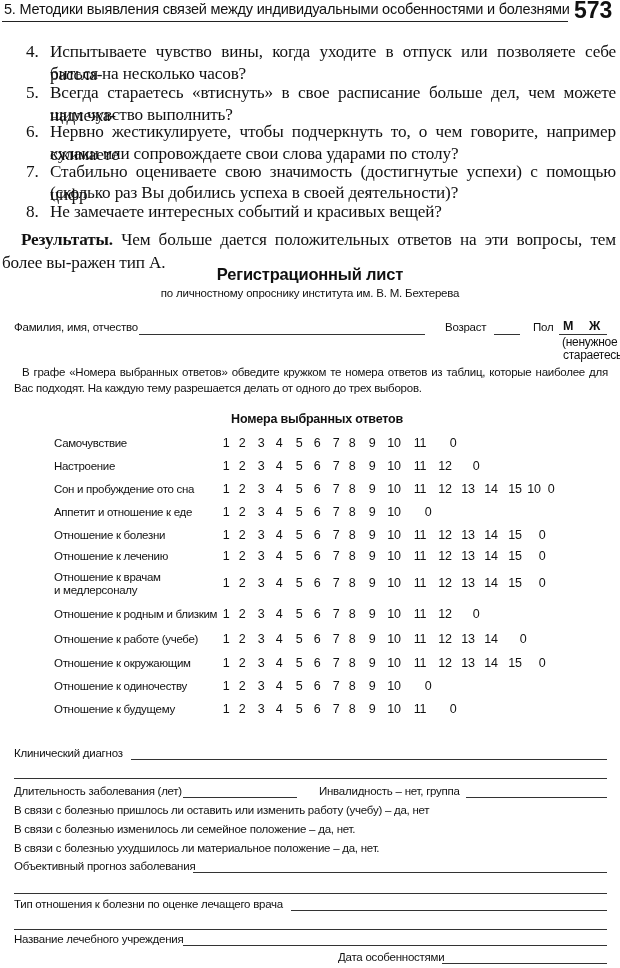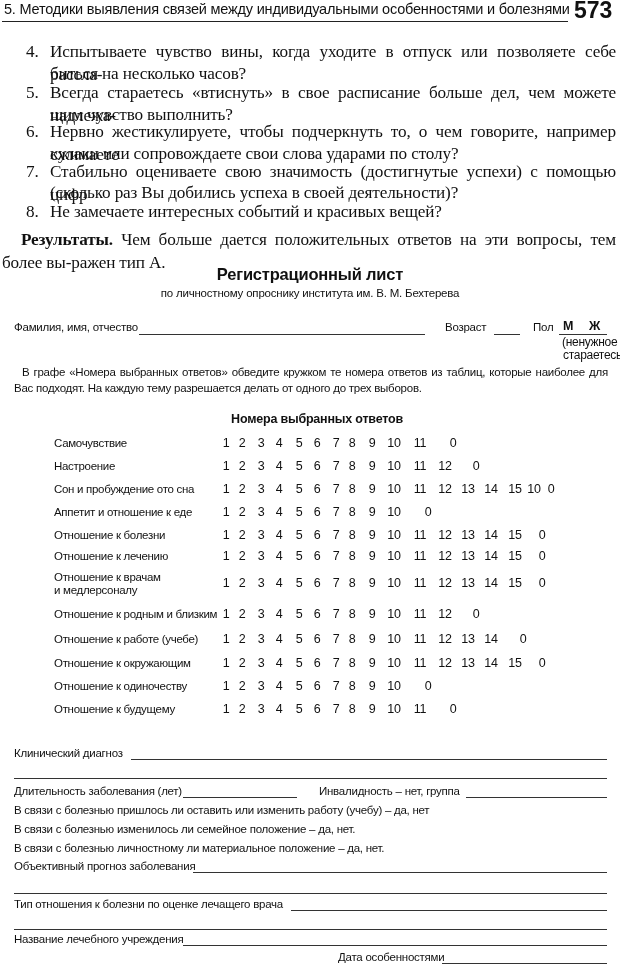--- a/index.html
+++ b/index.html
@@ -283,21 +283,21 @@
 <div class="line" style="left:131px; top:759px; width:476px"></div>
 <div class="line" style="left:14px; top:778px; width:593px"></div>
 
 <div class="abs sans lbl" style="left:14px; top:785px">Длительность заболевания (лет)</div>
 <div class="line" style="left:183px; top:797px; width:114px"></div>
 <div class="abs sans lbl" style="left:319px; top:785px">Инвалидность – нет, группа</div>
 <div class="line" style="left:466px; top:797px; width:141px"></div>
 
 <div class="abs sans lbl" style="left:14px; top:804px">В связи с болезнью пришлось ли оставить или изменить работу (учебу) – да, нет</div>
 <div class="abs sans lbl" style="left:14px; top:823px">В связи с болезнью изменилось ли семейное положение – да, нет.</div>
-<div class="abs sans lbl" style="left:14px; top:842px">В связи с болезнью личностному ли материальное положение – да, нет.</div>
+<div class="abs sans lbl" style="left:14px; top:842px">В связи с болезнью ухудшилось ли материальное положение – да, нет.</div>
 
 <div class="abs sans lbl" style="left:14px; top:860px">Объективный прогноз заболевания</div>
 <div class="line" style="left:193px; top:872px; width:414px"></div>
 <div class="line" style="left:14px; top:893px; width:593px"></div>
 
 <div class="abs sans lbl" style="left:14px; top:898px">Тип отношения к болезни по оценке лечащего врача</div>
 <div class="line" style="left:291px; top:910px; width:316px"></div>
 <div class="line" style="left:14px; top:929px; width:593px"></div>
 
 <div class="abs sans lbl" style="left:14px; top:933px">Название лечебного учреждения</div>

